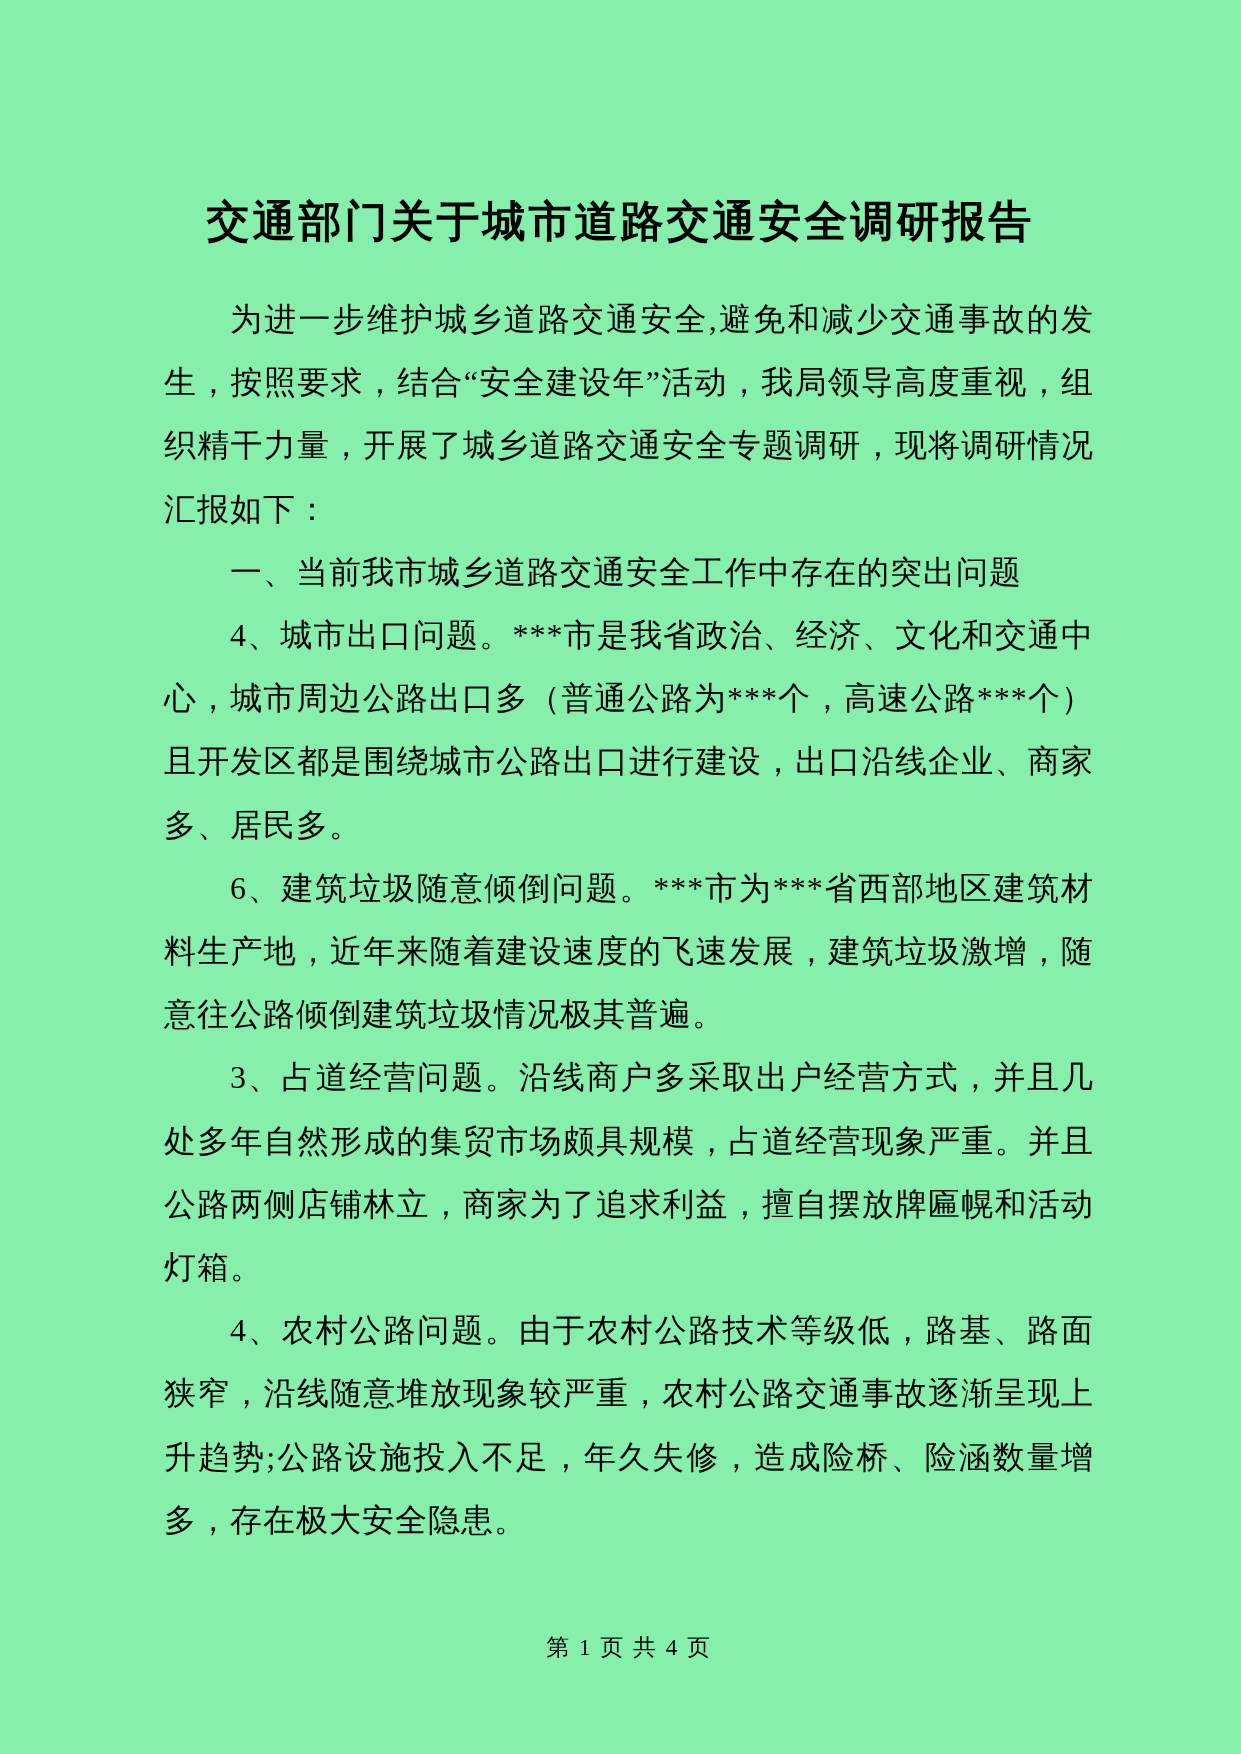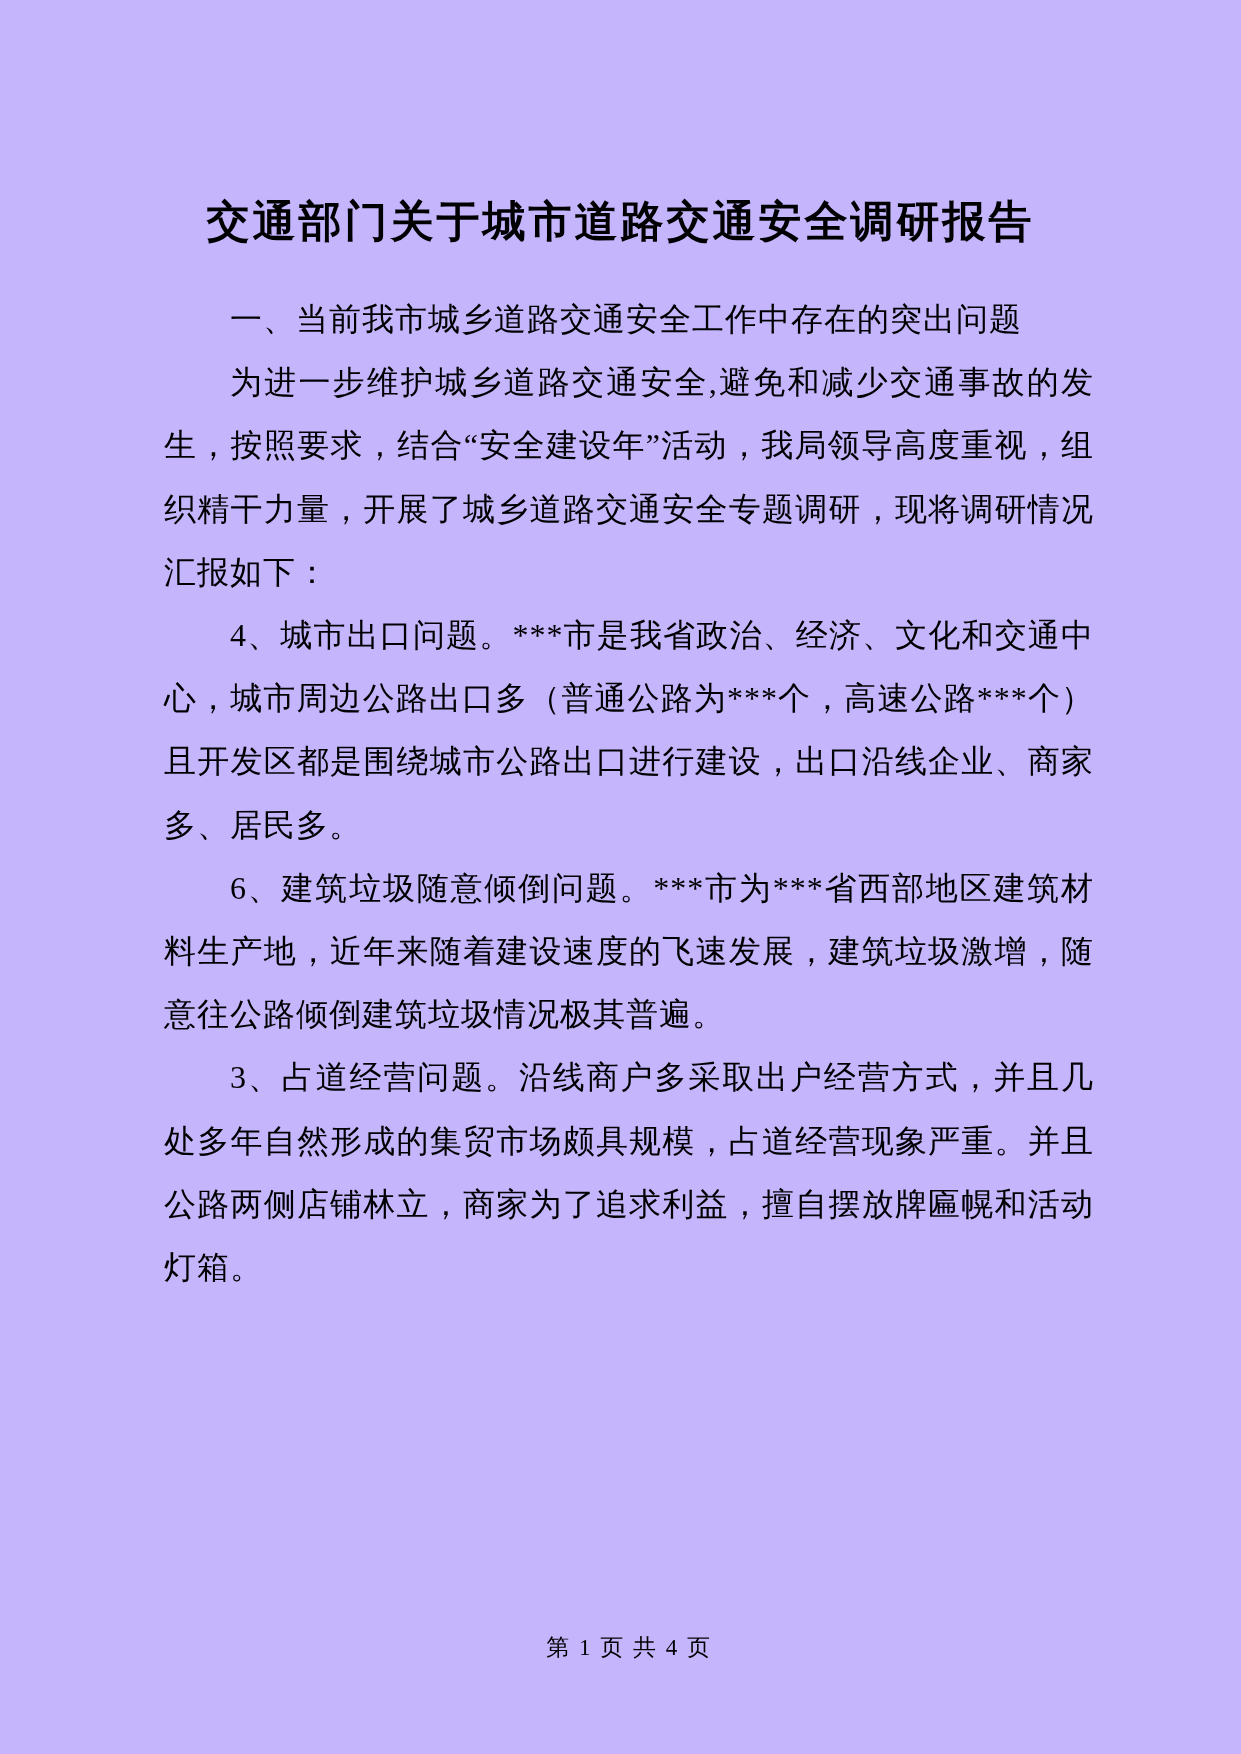--- a/index.html
+++ b/index.html
@@ -11,21 +11,21 @@
     height: 1754px;
     background: #ffffff;
     color: #000000;
     position: relative;
     overflow: hidden;
     font-family: "Liberation Serif", "DejaVu Serif", serif;
   }
   .page {
     position: absolute;
     inset: 0;
-    background: #c4b5fd;
+    background: #86efac;
   }
   .doc-title {
     position: absolute;
     top: 196px;
     left: 0;
     width: 100%;
     margin: 0;
     text-align: center;
     font-size: 43px;
     font-weight: 700;
@@ -62,24 +62,25 @@
   }
 </style>
 </head>
 <body>
 
 <div class="page">
 
   <h1 class="doc-title">交通部门关于城市道路交通安全调研报告</h1>
 
   <div class="doc-body">
+    <p>为进一步维护城乡道路交通安全,避免和减少交通事故的发生，按照要求，结合“安全建设年”活动，我局领导高度重视，组织精干力量，开展了城乡道路交通安全专题调研，现将调研情况汇报如下：</p>
     <p>一、当前我市城乡道路交通安全工作中存在的突出问题</p>
-    <p>为进一步维护城乡道路交通安全,避免和减少交通事故的发生，按照要求，结合“安全建设年”活动，我局领导高度重视，组织精干力量，开展了城乡道路交通安全专题调研，现将调研情况汇报如下：</p>
     <p>4、城市出口问题。***市是我省政治、经济、文化和交通中心，城市周边公路出口多（普通公路为***个，高速公路***个）且开发区都是围绕城市公路出口进行建设，出口沿线企业、商家多、居民多。</p>
     <p>6、建筑垃圾随意倾倒问题。***市为***省西部地区建筑材料生产地，近年来随着建设速度的飞速发展，建筑垃圾激增，随意往公路倾倒建筑垃圾情况极其普遍。</p>
     <p>3、占道经营问题。沿线商户多采取出户经营方式，并且几处多年自然形成的集贸市场颇具规模，占道经营现象严重。并且公路两侧店铺林立，商家为了追求利益，擅自摆放牌匾幌和活动灯箱。</p>
+    <p>4、农村公路问题。由于农村公路技术等级低，路基、路面狭窄，沿线随意堆放现象较严重，农村公路交通事故逐渐呈现上升趋势;公路设施投入不足，年久失修，造成险桥、险涵数量增多，存在极大安全隐患。</p>
   </div>
 
   <div class="doc-footer">
     <span>第 1 页 共 4 页</span>
   </div>
 
 </div>
 
 </body></html>

